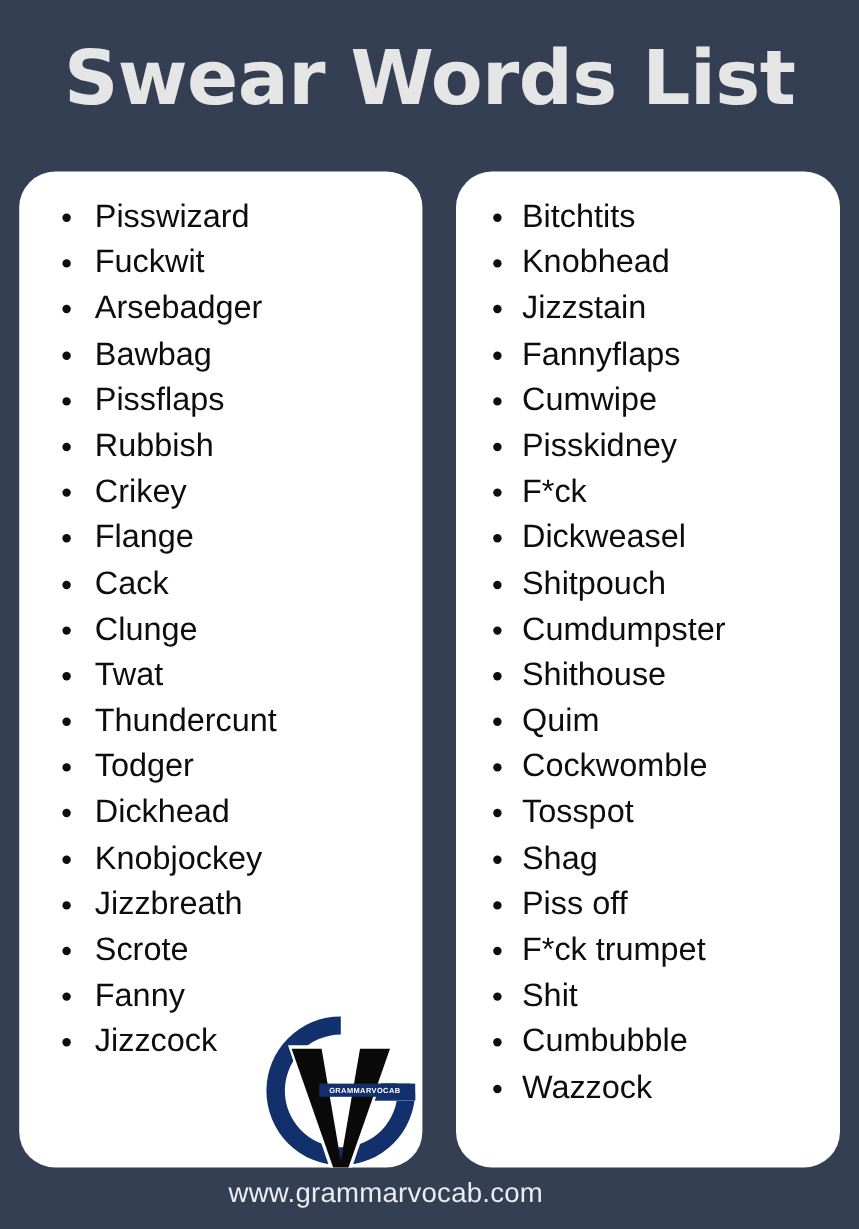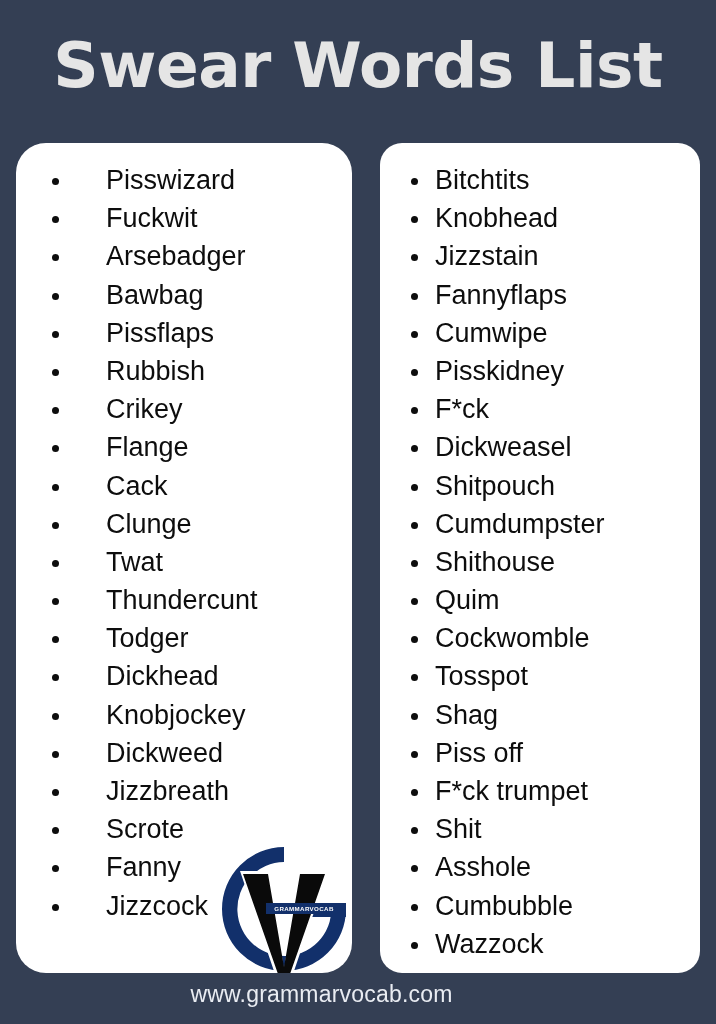--- a/index.html
+++ b/index.html
@@ -47,41 +47,41 @@
   .card {
     position:absolute;
     top:0;
     height:830px;
     background:#ffffff;
     border-radius:30px;
     overflow:hidden;
   }
 
   .card-left  { left:16px;  width:336px; }
-  .card-right { left:380px; width:320px;border-radius:22px; }
+  .card-right { left:380px; width:320px; }
 
   .word-list {
     list-style:none;
     padding:18px 0 0 0;
     margin:0;
     position:relative;
     z-index:2;
   }
 
   .word-item {
     position:relative;
     color:#0d0d0d;
     font-size:27px;
     line-height:38.2px;
     height:38.2px;
     white-space:nowrap;
     font-weight:400;
   }
 
-  .card-left .word-item  { padding-left:90px; }
+  .card-left .word-item  { padding-left:63px; }
   .card-right .word-item { padding-left:55px; }
 
   .word-item::before {
     content:"";
     position:absolute;
     left:36px;
     top:17px;
     width:7px;
     height:7px;
     border-radius:50%;
@@ -138,21 +138,20 @@
         <li class="word-item">Rubbish</li>
         <li class="word-item">Crikey</li>
         <li class="word-item">Flange</li>
         <li class="word-item">Cack</li>
         <li class="word-item">Clunge</li>
         <li class="word-item">Twat</li>
         <li class="word-item">Thundercunt</li>
         <li class="word-item">Todger</li>
         <li class="word-item">Dickhead</li>
         <li class="word-item">Knobjockey</li>
-        <li class="word-item">Dickweed</li>
         <li class="word-item">Jizzbreath</li>
         <li class="word-item">Scrote</li>
         <li class="word-item">Fanny</li>
         <li class="word-item">Jizzcock</li>
       </ul>
 
     <div class="logo">
       <svg viewBox="0 0 132 132" xmlns="http://www.w3.org/2000/svg">
 
         <g>
@@ -192,21 +191,20 @@
         <li class="word-item">Shitpouch</li>
         <li class="word-item">Cumdumpster</li>
         <li class="word-item">Shithouse</li>
         <li class="word-item">Quim</li>
         <li class="word-item">Cockwomble</li>
         <li class="word-item">Tosspot</li>
         <li class="word-item">Shag</li>
         <li class="word-item">Piss off</li>
         <li class="word-item">F*ck trumpet</li>
         <li class="word-item">Shit</li>
-        <li class="word-item">Asshole</li>
         <li class="word-item">Cumbubble</li>
         <li class="word-item">Wazzock</li>
       </ul>
   </div>
 
 </div>
 
 <div class="footer-url">www.grammarvocab.com</div>
 
 </body></html>

